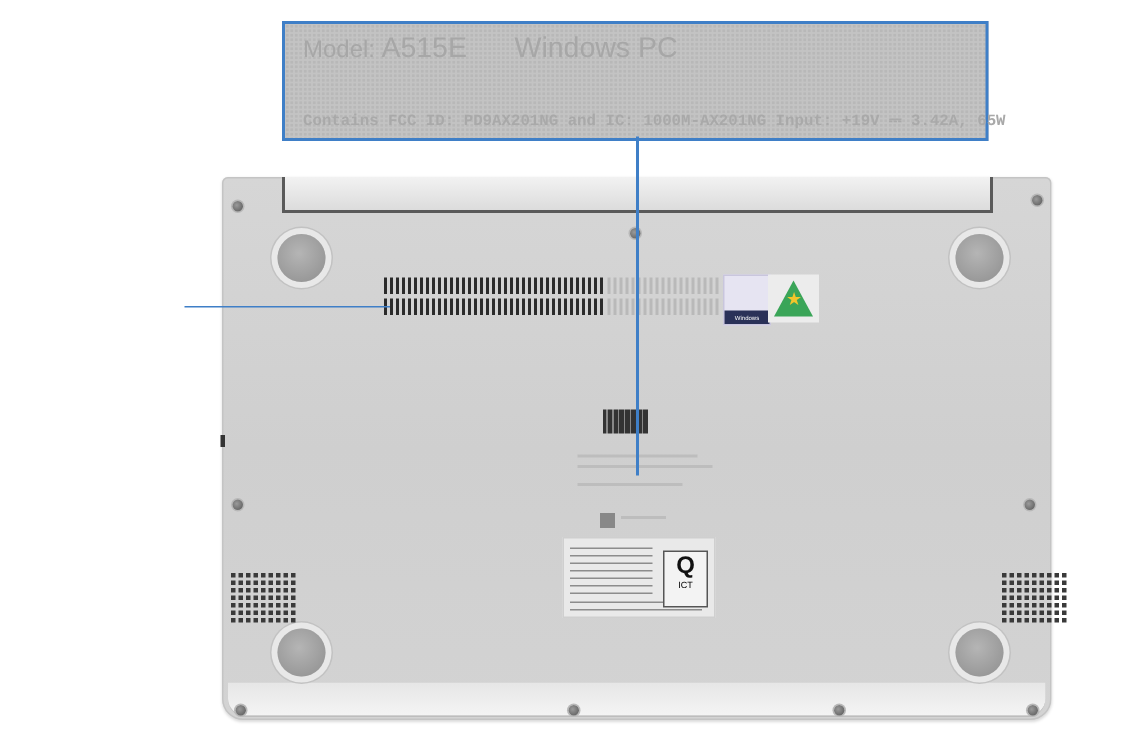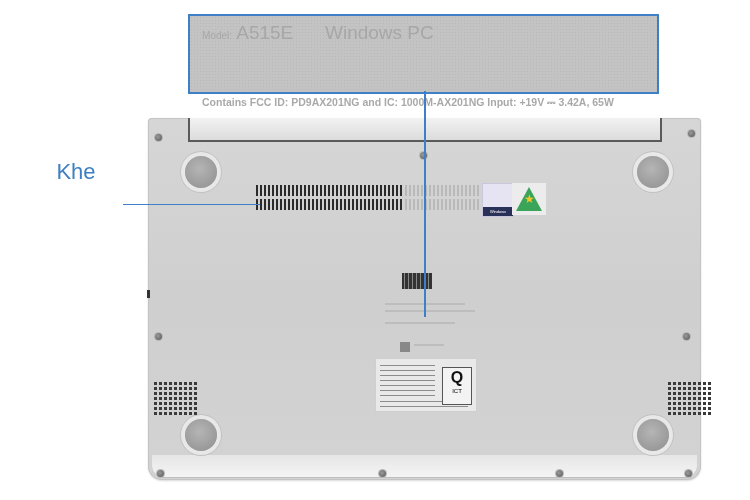--- a/index.html
+++ b/index.html
@@ -38,24 +38,24 @@
 
   .rating-label { left:375px; top:358px; width:100px; height:52px; background:#e9e9e9; border:1px solid #cfcfcf; }
   .rating-label .line { position:absolute; left:4px; height:1px; background:#8c8c8c; width:55px; }
   .ict { position:absolute; right:4px; top:8px; width:28px; height:36px; border:1px solid #555; background:#f3f3f3; font-size:6px; text-align:center; }
   .ict .q { font-size:16px; font-weight:bold; line-height:20px; color:#111; }
 
   
   .callout { left:188px; top:14px; width:467px; height:76px; background:#c3c3c3; border:2px solid #3f7fc7;
              background-image:radial-gradient(#b8b8b8 1px, transparent 1px); background-size:3px 3px; }
   .callout .model { position:absolute; left:12px; top:6px; color:#a7a7a7; font-size:19px; white-space:nowrap; }
-  .callout .model small { font-size:10px;text-align:center; }
+  .callout .model small { font-size:16px;text-align:center; }
   .callout .line1, .callout .line2 { position:absolute; left:12px; color:#a9a9a9; font-size:10.5px; font-weight:bold; white-space:nowrap; }
   .callout .line1 { top:46px; }
-  .callout .line2 { top:80px; }
+  .callout .line2 { top:59px;font-family:Liberation Mono, monospace; }
   .callout-line { left:424px; top:91px; width:2px; height:226px; background:#3f7fc7; }
 
   .heat-label { left:20px; top:158px; width:112px; color:#3d7fc2; font-size:22px; text-align:center; line-height:28px; }
   .heat-line { left:123px; top:204px; width:137px; height:1px; background:#3f7fc7; }
 </style>
 </head>
 <body>
 
 <div class="abs laptop"></div>
 <div class="abs hinge-notch"></div>
@@ -369,15 +369,14 @@
     <small>Model:</small>
     <span>A515E</span>
     &nbsp;&nbsp;&nbsp;&nbsp;
     <span>Windows PC</span>
   </div>
   <div class="line2">Contains FCC ID: PD9AX201NG and IC: 1000M-AX201NG Input: +19V ⎓ 3.42A, 65W</div>
 </div>
 <div class="abs callout-line"></div>
 
 <div class="abs heat-label">
-  <div>Khe</div>
 </div>
 <div class="abs heat-line"></div>
 
 </body></html>

